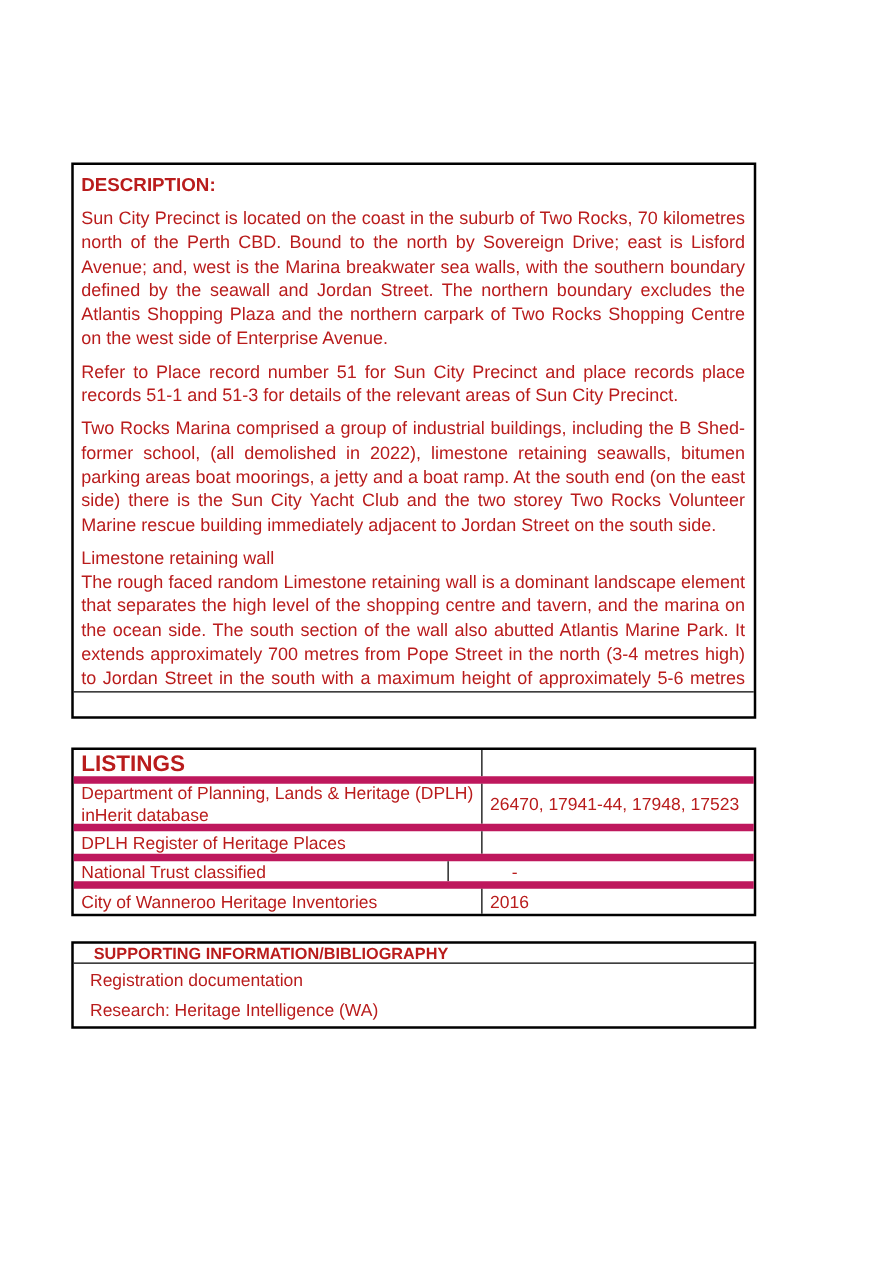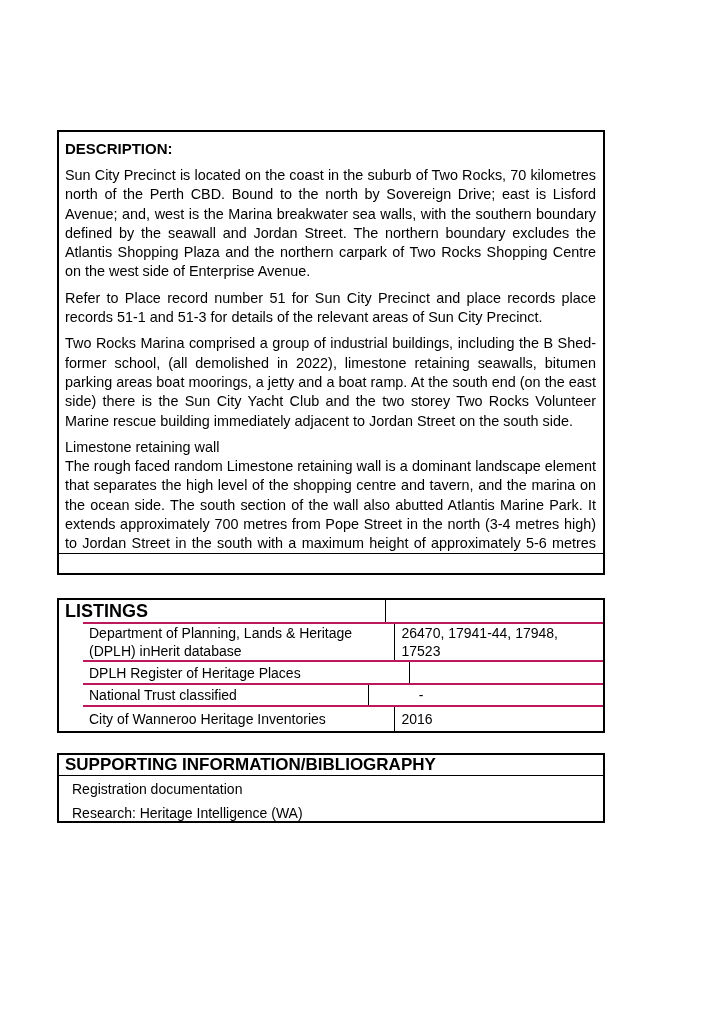--- a/index.html
+++ b/index.html
@@ -1,21 +1,21 @@
 <!DOCTYPE html>
 <html><head>
 <meta charset="utf-8">
 <style>
   html, body { margin: 0; padding: 0; }
   .page {
     position: relative;
     width: 706px;
     height: 1022px;
     background: #ffffff;
-    color: #000000;
+    color: #b91c1c;
     font-family: "Liberation Sans", sans-serif;
     overflow: hidden;
   }
   .box {
     position: absolute;
     left: 57px;
     width: 548px;
     box-sizing: border-box;
     border: 2px solid #000000;
     background: #ffffff;
@@ -53,21 +53,21 @@
     top: 598px;
     height: 135px;
     display: flex;
     flex-direction: column;
     font-size: 14px;
   }
   .t-row {
     display: flex;
     box-sizing: border-box;
   }
-  .t-row + .t-row { border-top: 2px solid #be185d; margin-left: 24px; }
+  .t-row + .t-row { border-top: 6px solid #be185d; }
   .t-cell {
     box-sizing: border-box;
     display: flex;
     align-items: center;
     padding: 1px 6px;
     line-height: 18px;
   }
   .t-label { width: 327px; border-right: 1px solid #000000; }
   .t-value { width: 217px; }
   .row-header { height: 22px; }
@@ -83,23 +83,23 @@
     display: flex;
     flex-direction: column;
     font-size: 14px;
   }
   .sup-header {
     height: 23px;
     box-sizing: border-box;
     border-bottom: 1px solid #000000;
     display: flex;
     align-items: center;
-    padding: 0 6px;
+    padding: 0 16px;
     font-weight: bold;
-    font-size: 17px;
+    font-size: 13px;
   }
   .sup-body {
     flex: 1;
     padding: 4px 6px 0 6px;
   }
   .sup-body p {
     margin: 0 0 5px 7px;
     line-height: 19px;
   }
 </style>

